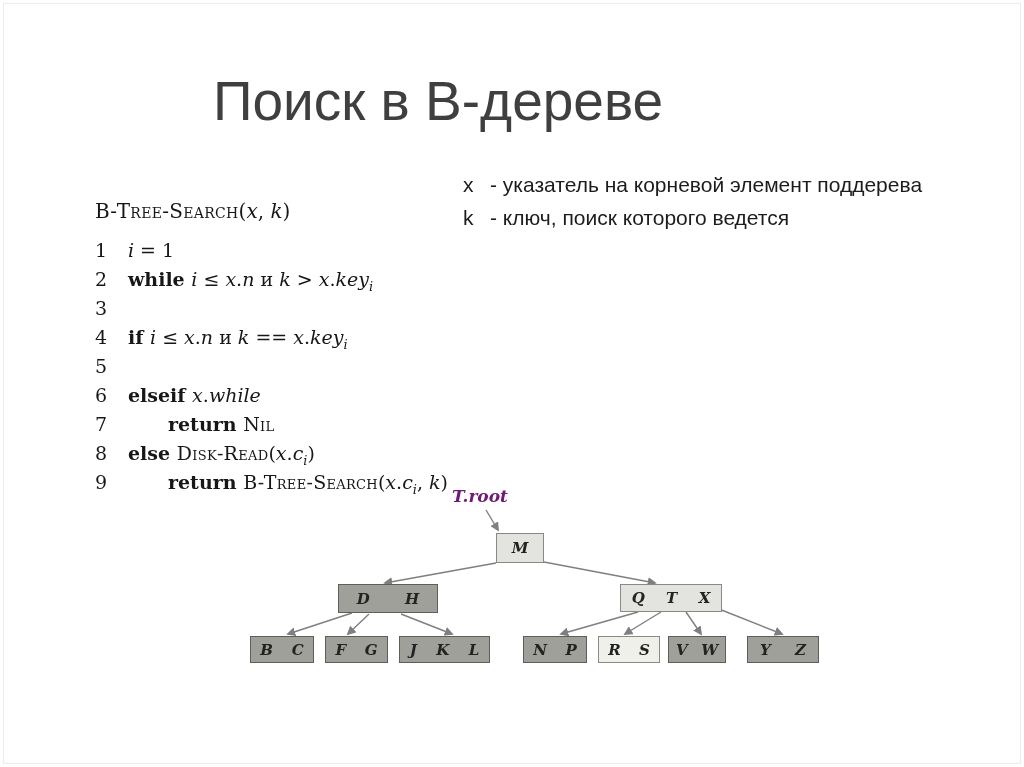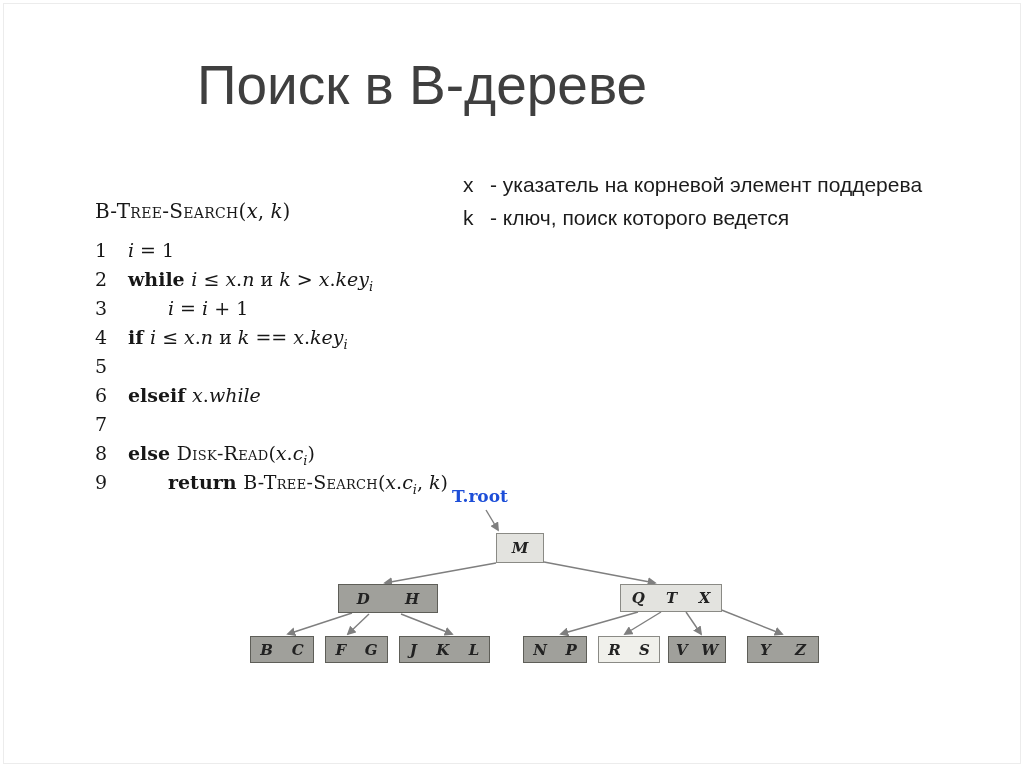--- a/index.html
+++ b/index.html
@@ -5,21 +5,21 @@
   :root{
     --title:#3f3f3f; --text:#1c1c1c; --frame:#ececec;
     --node-dark-fill:#a0a09b; --node-dark-border:#5e5e58;
     --node-light-fill:#e3e3df; --node-light-border:#8a8a85;
     --node-lighter-fill:#f0f0eb; --arrow:#7f7f7f;
   }
   html,body{margin:0;padding:0;}
   body{width:1024px;height:767px;position:relative;background:#fff;overflow:hidden;
        font-family:"Liberation Sans",sans-serif;}
   .frame{position:absolute;inset:3px;border:1px solid var(--frame);pointer-events:none;}
-  .title{position:absolute;left:0;top:53px;width:844px;text-align:center;margin:0;
+  .title{position:absolute;left:0;top:53px;width:844px;text-align:center;margin:16px;
          font-size:55px;font-weight:400;color:var(--title);letter-spacing:0;
          font-family:"Liberation Sans",sans-serif;}
   
   .pseudo{position:absolute;left:95px;top:168px;color:#171717;
           font-family:"DejaVu Serif",serif;font-size:19px;filter:blur(0.3px);margin-top:28px;}
   .pc-header{height:30px;line-height:30px;margin-bottom:10px;font-size:20px;white-space:nowrap;}
   .pline{display:flex;height:29px;line-height:29px;white-space:nowrap;}
   .lnum{width:33px;flex:0 0 33px;}
   .ind1{padding-left:40px;}
   .seg-k{font-weight:bold;}
@@ -27,21 +27,21 @@
   .seg-sc{font-variant:small-caps;letter-spacing:.3px;}
   sub.seg-sub{font-style:italic;font-size:0.68em;}
   
   .legend{position:absolute;left:463px;top:168px;color:var(--text);font-size:21px;}
   .legend-row{display:flex;line-height:33px;}
   .legend-term{width:27px;flex:0 0 27px;}
   
   .tree{position:absolute;left:0;top:480px;width:1024px;height:220px;filter:blur(0.25px);}
   .arrows{position:absolute;left:0;top:0;}
   .troot{position:absolute;left:452px;top:6px;font-family:"DejaVu Serif",serif;
-         font-weight:bold;font-size:17px;color:#1d4ed8;}
+         font-weight:bold;font-style:italic;font-size:17px;color:#701a75;}
   .node{position:absolute;display:flex;align-items:center;justify-content:space-around;
         box-sizing:border-box;font-family:"DejaVu Serif",serif;font-style:italic;
         font-weight:600;font-size:15px;color:#222;}
   .node.dark{background:var(--node-dark-fill);border:1px solid var(--node-dark-border);}
   .node.light{background:var(--node-light-fill);border:1px solid var(--node-light-border);}
   .node.lighter{background:var(--node-lighter-fill);border:1px solid var(--node-light-border);}
   .pos-m  {left:496px;top:53px;width:48px;height:30px;}
   .pos-dh {left:338px;top:104px;width:100px;height:29px;}
   .pos-qtx{left:620px;top:104px;width:102px;height:28px;}
   .pos-bc {left:250px;top:156px;width:64px;height:27px;}
@@ -67,35 +67,35 @@
         <div class="pline">
           <span class="lnum">1</span>
           <span class="lcode"><span class="seg-v">i</span><span class="seg-p"> = 1</span></span>
         </div>
         <div class="pline">
           <span class="lnum">2</span>
           <span class="lcode"><span class="seg-k">while </span><span class="seg-v">i</span><span class="seg-p"> ≤ </span><span class="seg-v">x</span><span class="seg-p">.</span><span class="seg-v">n</span><span class="seg-p"> и </span><span class="seg-v">k</span><span class="seg-p"> &gt; </span><span class="seg-v">x</span><span class="seg-p">.</span><span class="seg-v">key</span><sub class="seg-sub">i</sub></span>
         </div>
         <div class="pline">
           <span class="lnum">3</span>
-          <span class="lcode ind1"><span class="seg-v">i</span><span class="seg-p"> = </span><span class="seg-v">i</span><span class="seg-p"> + 1</span></span>
         </div>
         <div class="pline">
           <span class="lnum">4</span>
           <span class="lcode"><span class="seg-k">if </span><span class="seg-v">i</span><span class="seg-p"> ≤ </span><span class="seg-v">x</span><span class="seg-p">.</span><span class="seg-v">n</span><span class="seg-p"> и </span><span class="seg-v">k</span><span class="seg-p"> == </span><span class="seg-v">x</span><span class="seg-p">.</span><span class="seg-v">key</span><sub class="seg-sub">i</sub></span>
         </div>
         <div class="pline">
           <span class="lnum">5</span>
         </div>
         <div class="pline">
           <span class="lnum">6</span>
           <span class="lcode"><span class="seg-k">elseif </span><span class="seg-v">x</span><span class="seg-p">.</span><span class="seg-v">while</span></span>
         </div>
         <div class="pline">
           <span class="lnum">7</span>
+          <span class="lcode ind1"><span class="seg-k">return </span><span class="seg-sc">Nil</span></span>
         </div>
         <div class="pline">
           <span class="lnum">8</span>
           <span class="lcode"><span class="seg-k">else </span><span class="seg-sc">Disk-Read</span><span class="seg-p">(</span><span class="seg-v">x</span><span class="seg-p">.</span><span class="seg-v">c</span><sub class="seg-sub">i</sub><span class="seg-p">)</span></span>
         </div>
         <div class="pline">
           <span class="lnum">9</span>
           <span class="lcode ind1"><span class="seg-k">return </span><span class="seg-sc">B-Tree-Search</span><span class="seg-p">(</span><span class="seg-v">x</span><span class="seg-p">.</span><span class="seg-v">c</span><sub class="seg-sub">i</sub><span class="seg-p">, </span><span class="seg-v">k</span><span class="seg-p">)</span></span>
         </div>
       </div>

